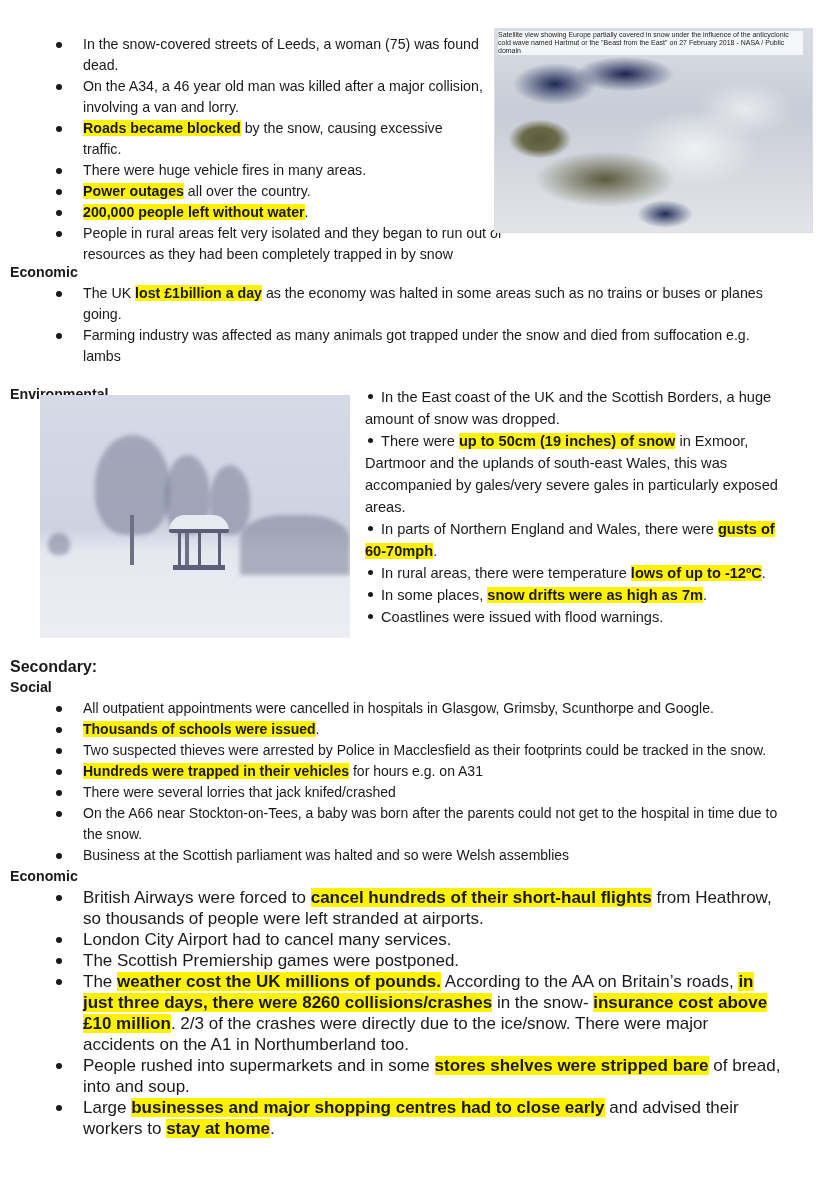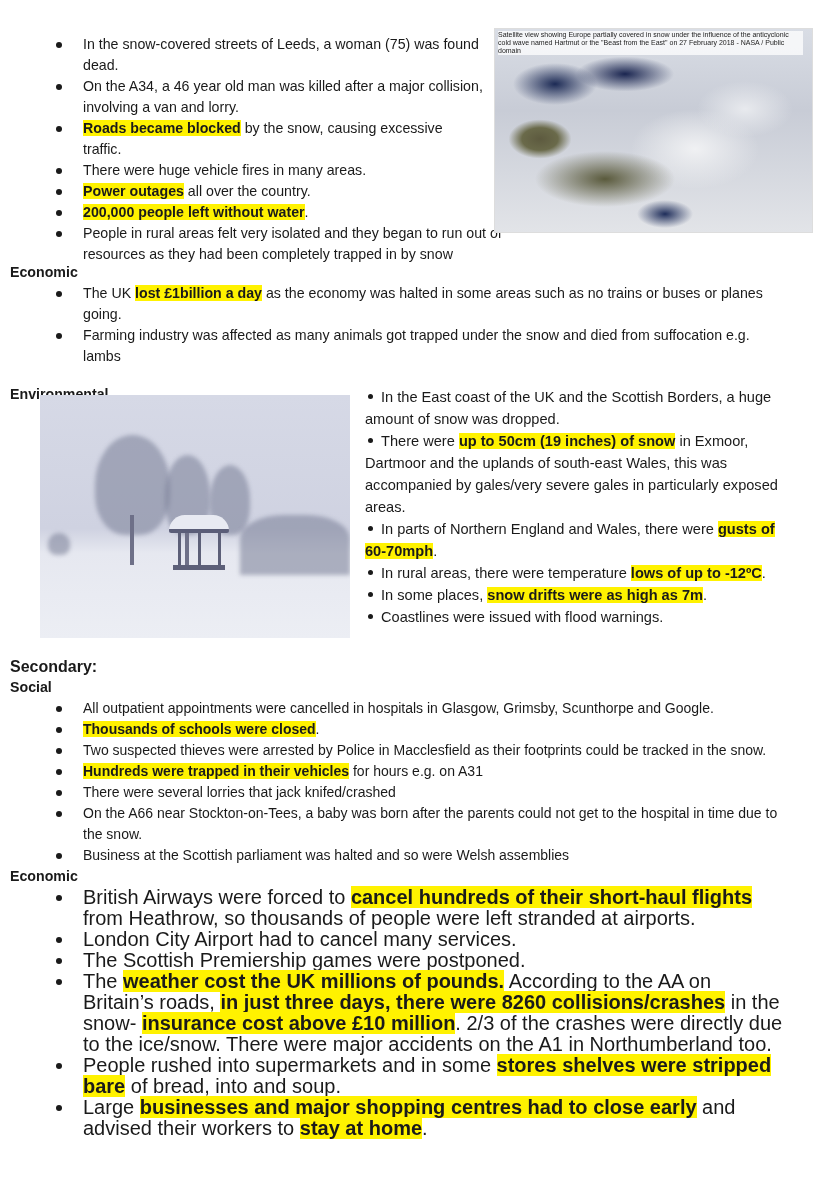--- a/index.html
+++ b/index.html
@@ -109,29 +109,29 @@
   <div class="eb"><span class="dot"></span><span>In rural areas, there were temperature </span><span class="hl">lows of up to -12ºC</span><span>.</span></div>
   <div class="eb"><span class="dot"></span><span>In some places, </span><span class="hl">snow drifts were as high as 7m</span><span>.</span></div>
   <div class="eb"><span class="dot"></span><span>Coastlines were issued with flood warnings.</span></div>
 </div>
 
 <div id="secondary">
   <div class="head big">Secondary:</div>
   <div class="head">Social</div>
   <ul class="bl" style="font-size:14px;">
     <li style="width:720px;"><span>All outpatient appointments were cancelled in hospitals in Glasgow, Grimsby, Scunthorpe and Google.</span></li>
-    <li><span class="hl">Thousands of schools were closed</span><span>.</span></li>
+    <li><span class="hl">Thousands of schools were issued</span><span>.</span></li>
     <li><span>Two suspected thieves were arrested by Police in Macclesfield as their footprints could be tracked in the snow.</span></li>
     <li><span class="hl">Hundreds were trapped in their vehicles</span><span> for hours e.g. on A31</span></li>
     <li><span>There were several lorries that jack knifed/crashed</span></li>
     <li><span>On the A66 near Stockton-on-Tees, a baby was born after the parents could not get to the hospital in time due to the snow.</span></li>
     <li><span>Business at the Scottish parliament was halted and so were Welsh assemblies</span></li>
   </ul>
   <div class="head">Economic</div>
-  <ul class="bl" id="sec-econ" style="font-size:20px;">
+  <ul class="bl" id="sec-econ" style="font-size:17px;">
       <li><span>British Airways were forced to </span><span class="hl">cancel hundreds of their short-haul flights</span><span> from Heathrow, so thousands of people were left stranded at airports.</span></li>
       <li><span>London City Airport had to cancel many services.</span></li>
       <li><span>The Scottish Premiership games were postponed.</span></li>
       <li><span>The </span><span class="hl">weather cost the UK millions of pounds.</span><span> According to the AA on Britain’s roads, </span><span class="hl">in just three days, there were 8260 collisions/crashes</span><span> in  the snow- </span><span class="hl">insurance cost above £10 million</span><span>. 2/3 of the crashes were directly due to the ice/snow. There were major accidents on the A1 in Northumberland too.</span></li>
       <li><span>People rushed into supermarkets and in some </span><span class="hl">stores shelves were stripped bare</span><span> of bread, into and soup.</span></li>
       <li><span>Large </span><span class="hl">businesses and major shopping centres had to close early</span><span> and advised their workers to </span><span class="hl">stay at home</span><span>.</span></li>
     </ul>
 </div>
 
 </body></html>

